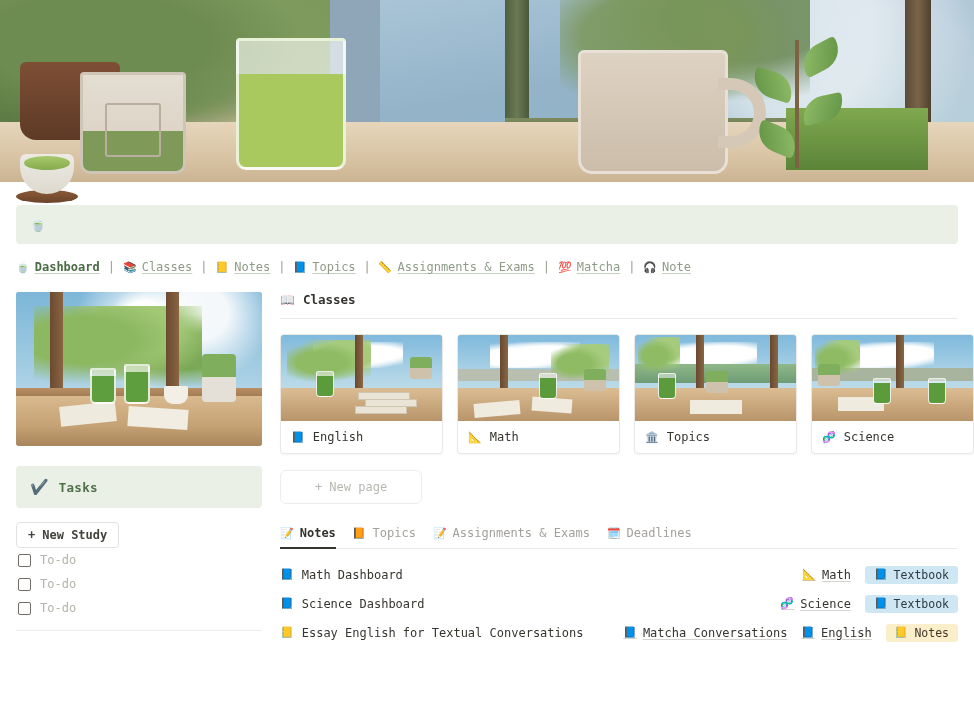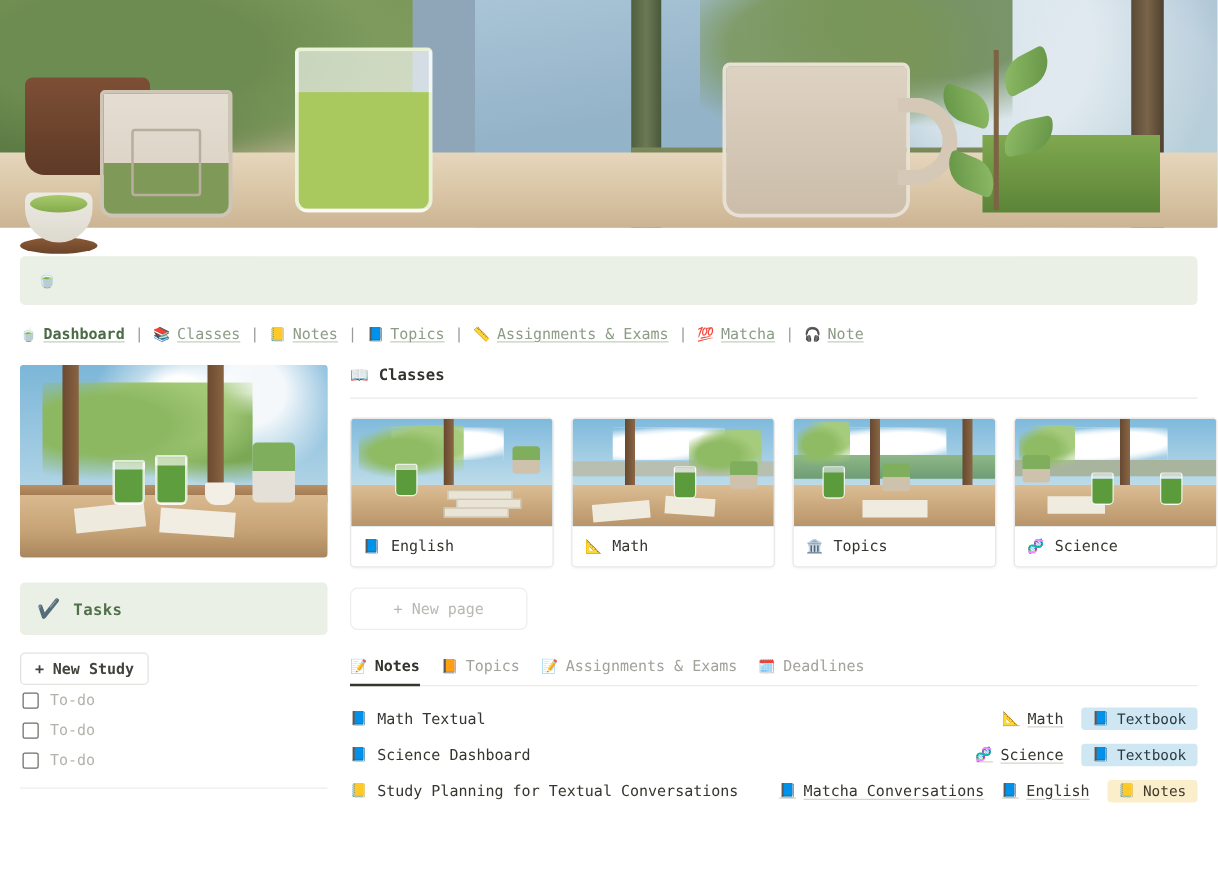--- a/index.html
+++ b/index.html
@@ -637,21 +637,21 @@
           <span class="tab-emoji">🗓️</span>
           <span>Deadlines</span>
         </div>
       </div>
 
       <div class="rows">
 
         <div class="row">
           <span class="row-title">
             <span class="em">📘</span>
-            <span>Math Textual</span>
+            <span>Math Dashboard</span>
           </span>
           <span class="row-spacer"></span>
           <span class="row-meta">
             <span class="rel">
               <span class="em">📐</span>
               <span>Math</span>
             </span>
             <span class="badge textbook">
               <span class="em">📘</span>
               <span>Textbook</span>
@@ -673,21 +673,21 @@
             <span class="badge textbook">
               <span class="em">📘</span>
               <span>Textbook</span>
             </span>
           </span>
         </div>
 
         <div class="row">
           <span class="row-title">
             <span class="em">📒</span>
-            <span>Study Planning for Textual Conversations</span>
+            <span>Essay English for Textual Conversations</span>
           </span>
           <span class="row-spacer"></span>
           <span class="row-meta">
             <span class="rel">
               <span class="em">📘</span>
               <span>Matcha Conversations</span>
             </span>
             <span class="rel">
               <span class="em">📘</span>
               <span>English</span>

